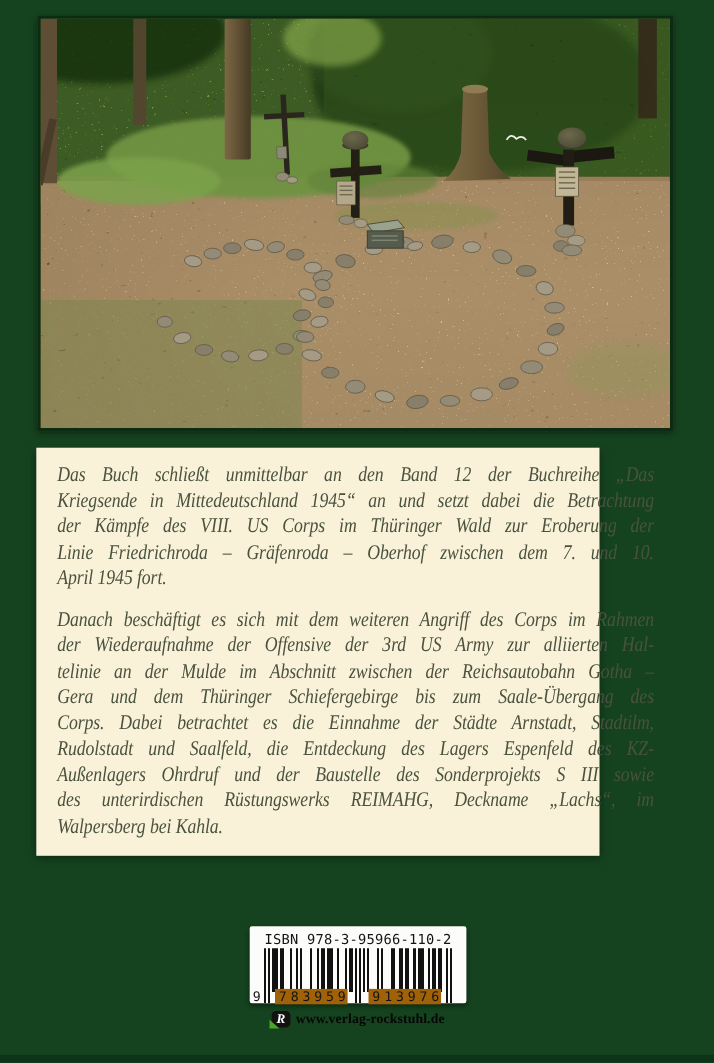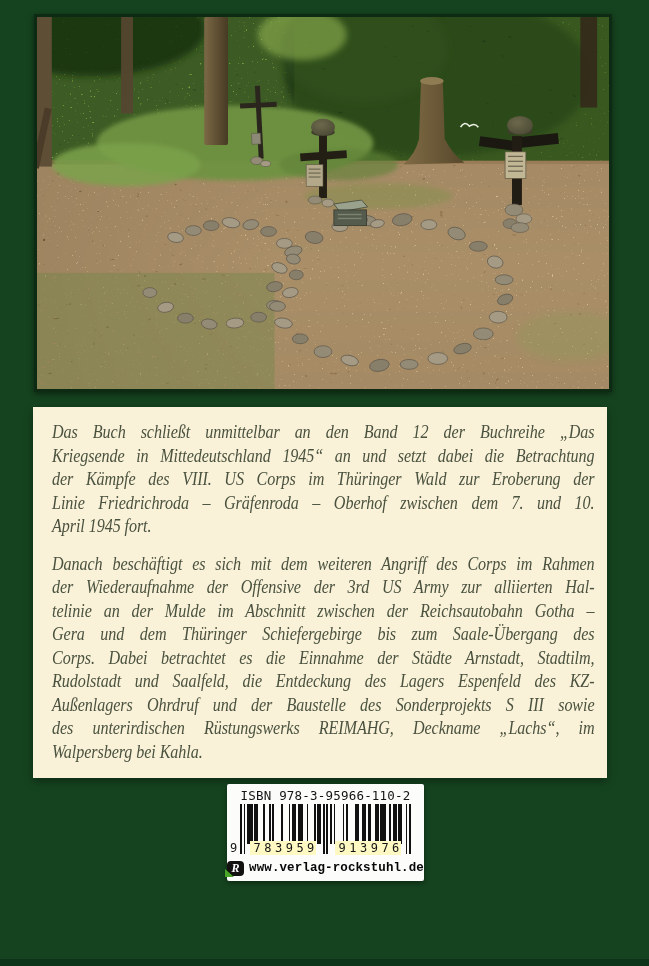--- a/index.html
+++ b/index.html
@@ -4,53 +4,53 @@
 <style>
   html,body{margin:0;padding:0;background:#15431f;}
   .page{position:relative;width:649px;height:966px;background:#15431f;overflow:hidden;
         font-family:"Liberation Sans",sans-serif;}
   
   .photo{position:absolute;left:34px;top:14px;width:578px;height:378px;
          border:3px solid #0c2b12;box-sizing:border-box;background:#3c5a26;
          box-shadow:0 2px 6px rgba(0,0,0,.45);}
   .photo svg{display:block;width:100%;height:100%;}
   
-  .blurb{position:absolute;left:33px;top:407px;width:574px;height:371px;
+  .blurb{position:absolute;left:33px;top:407px;width:512px;height:371px;
          background:#f9f2d8;box-shadow:0 3px 8px rgba(0,0,0,.38);}
   .blurb-inner{position:absolute;left:19px;top:13px;width:639px;
          transform:scaleX(0.849);transform-origin:0 0;
          font-family:"Liberation Serif",serif;font-style:italic;
          font-size:19px;line-height:23.5px;color:#4a523f;letter-spacing:-0.1px;}
   .para+.para{margin-top:14px;}
   .bl{text-align:justify;text-align-last:justify;}
   .bl.last{text-align-last:left;}
   
-  .bcpanel{position:absolute;left:227px;top:784px;width:197px;height:97px;
+  .bcpanel{position:absolute;left:227px;top:842px;width:197px;height:70px;
          background:#fcfcfa;border-radius:2px;box-shadow:0 2px 5px rgba(0,0,0,.4);}
   .isbn{position:absolute;top:4px;left:0;width:100%;text-align:center;
          font-family:"DejaVu Sans Mono",monospace;font-size:12.5px;color:#141414;
          letter-spacing:0.2px;white-space:nowrap;}
   .bars{position:absolute;left:13px;top:20px;}
-  .bcd{position:absolute;top:57px;height:14px;background:#fef9c3;
+  .bcd{position:absolute;top:57px;height:14px;background:#a16207;
          font-family:"DejaVu Sans Mono",monospace;font-size:12px;color:#141414;
          text-align:center;line-height:14px;}
   .bcd.lead{left:1px;width:11px;background:transparent;letter-spacing:0;}
   .bcd.g1{left:23px;width:66px;letter-spacing:3.5px;text-indent:3.5px;}
   .bcd.g2{left:108px;width:66px;letter-spacing:3.5px;text-indent:3.5px;}
   .pubrow{position:absolute;left:0;top:74px;width:100%;height:20px;
          display:flex;align-items:center;justify-content:center;gap:5px;}
   .rlogo{position:relative;width:17px;height:15px;background:#141210;border-radius:4px;
          flex:0 0 auto;}
   .rlogo .leaf{position:absolute;left:-2px;bottom:-1px;width:0;height:0;
          border-left:9px solid #4aa528;border-top:8px solid transparent;}
   .rlogo .ltr{position:absolute;left:0;top:0;width:100%;height:100%;
          display:flex;align-items:center;justify-content:center;
          font-family:"Liberation Serif",serif;font-style:italic;font-weight:700;
          font-size:12px;color:#fff;}
-  .puburl{font-family:Liberation Mono, monospace;font-weight:700;
+  .puburl{font-family:Liberation Serif, serif;font-weight:700;
          font-size:12.5px;color:#060606;letter-spacing:0.1px;white-space:nowrap;}
   .bottom-strip{position:absolute;left:0;bottom:0;width:100%;height:7px;background:#0d3418;}
 </style>
 </head>
 <body>
 
 <div class="page">
 
   <div class="photo">
     <svg viewBox="0 0 578 378" preserveAspectRatio="none">

